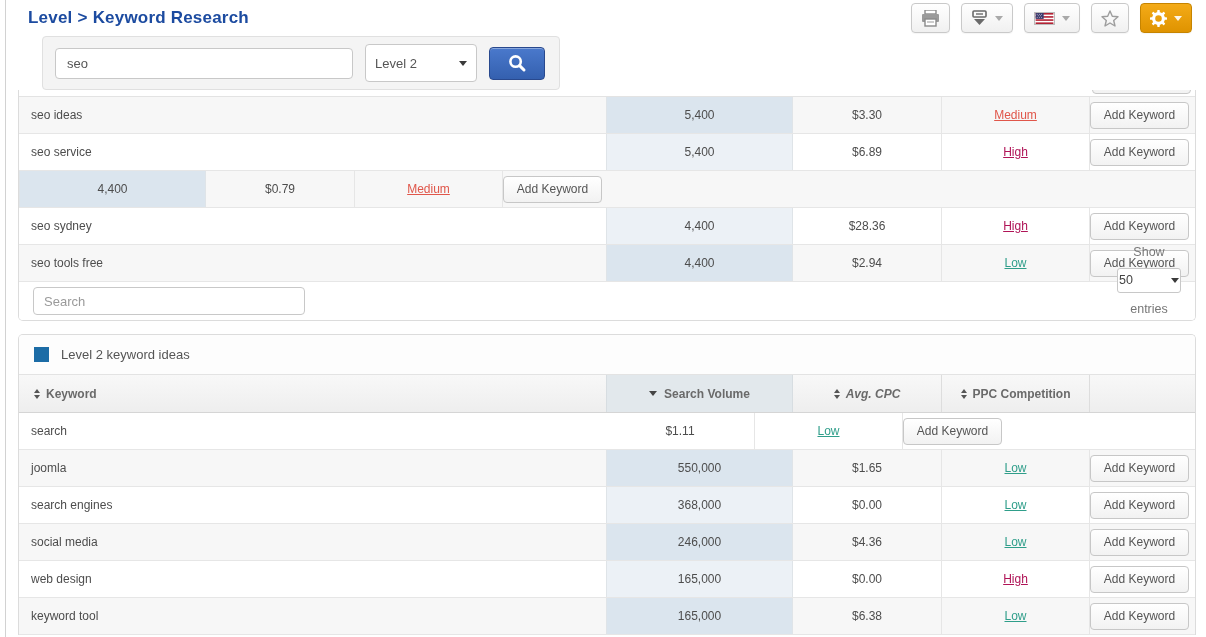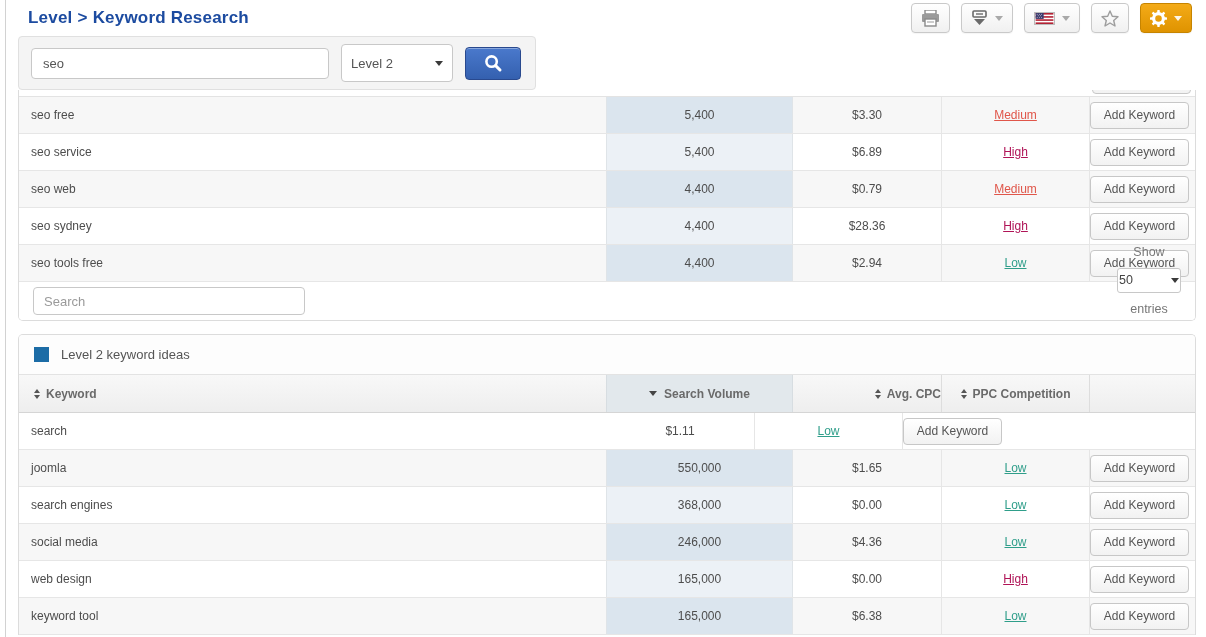--- a/index.html
+++ b/index.html
@@ -16,21 +16,21 @@
   .tb-btn { height:30px; min-width:38px; padding:0 9px; border:1px solid #c9c9c9; border-radius:4px;
     background:linear-gradient(#ffffff,#f0f0f0); display:flex; align-items:center; justify-content:center;
     gap:7px; cursor:pointer; box-shadow:0 1px 1px rgba(0,0,0,.04); }
   .tb-btn.gear { background:linear-gradient(#f4ab18,#df9300); border-color:#c68400; }
   .caret { width:0; height:0; border-left:4px solid transparent; border-right:4px solid transparent; border-top:5px solid #a9a9a9; }
   .caret.dark { border-top-color:#3a3a3a; }
   .caret.on-gear { border-top-color:rgba(255,255,255,.9); }
   .flag { border:1px solid #bbb; display:block; }
 
   
-  .search-panel { margin-left:0; width:518px; height:54px; background:#f4f4f4; border:1px solid #e0e0e0;
+  .search-panel { margin-left:24px; width:518px; height:54px; background:#f4f4f4; border:1px solid #e0e0e0;
     border-radius:4px; display:flex; align-items:center; gap:12px; padding:0 12px; }
   .kw-input { width:298px; height:31px; border:1px solid #c8c8c8; border-radius:4px; padding:0 11px;
     font-size:13px; color:#555; font-family:"Liberation Sans",sans-serif; background:#fff; }
   .level-select { width:112px; height:31px; background:#fff; border:1px solid #c8c8c8; border-radius:4px;
     display:flex; align-items:center; justify-content:space-between; padding:18px 9px; font-size:13px; color:#555; cursor:pointer; }
   .search-btn { width:56px; height:33px; border:1px solid #29498e; border-radius:4px;
     background:linear-gradient(#4a79cc,#3460af); display:flex; align-items:center; justify-content:center;
     cursor:pointer; box-shadow:inset 0 1px 0 rgba(255,255,255,.35); }
 
   
@@ -66,21 +66,21 @@
   .panel2 { margin-top:13px; border:1px solid #dcdcdc; border-bottom:none; border-radius:5px 5px 0 0; background:#fff; overflow:hidden; }
   .p2-header { height:40px; display:flex; align-items:center; gap:12px; padding-left:15px; background:#fdfdfd; border-bottom:1px solid #e3e3e3; }
   .legend-square { width:15px; height:15px; background:#1c6ca6; }
   .p2-title { font-size:13px; color:#555; }
 
   .th-row { display:flex; height:38px; font-size:12px; font-weight:bold; color:#6a6a6a;
     background:linear-gradient(#f8f8f8,#eeeeee); border-bottom:1px solid #d5d5d5; }
   .th { display:flex; align-items:center; cursor:pointer; }
   .th-kw  { flex:0 0 587px; padding-left:15px; }
   .th-sv  { flex:0 0 187px; justify-content:center; background:#e2e8ec; border-left:1px solid #d7dde1; border-right:1px solid #d7dde1; }
-  .th-cpc { flex:0 0 149px; justify-content:flex-end; border-right:1px solid #ddd; }
+  .th-cpc { flex:0 0 149px; justify-content:center; border-right:1px solid #ddd;font-style:italic; }
   .th-ppc { flex:0 0 148px; justify-content:center; border-right:1px solid #ddd; }
   .th-sp  { flex:1; }
   .sort { display:inline-flex; flex-direction:column; margin-right:6px; }
   .sort i { display:block; width:0; height:0; border-left:3.5px solid transparent; border-right:3.5px solid transparent; }
   .sort .up { border-bottom:4px solid #555; margin-bottom:2px; }
   .sort .dn { border-top:4px solid #555; }
   .sort-down { display:inline-block; width:0; height:0; border-left:4px solid transparent; border-right:4px solid transparent;
     border-top:5px solid #444; margin-right:7px; }
 </style>
 </head>
@@ -171,39 +171,38 @@
       </svg>
     </div>
   </div>
 
   <div class="panel1">
     <div class="partial-row">
       <button class="add-btn"></button>
     </div>
 
     <div class="t-row striped">
-      <div class="cell c-kw">seo free</div>
+      <div class="cell c-kw">seo ideas</div>
       <div class="cell c-sv">5,400</div>
       <div class="cell c-cpc">$3.30</div>
       <div class="cell c-ppc comp-medium">Medium</div>
       <div class="cell c-btn">
           <button class="add-btn">Add Keyword</button>
         </div>
     </div>
     <div class="t-row">
       <div class="cell c-kw">seo service</div>
       <div class="cell c-sv">5,400</div>
       <div class="cell c-cpc">$6.89</div>
       <div class="cell c-ppc comp-high">High</div>
       <div class="cell c-btn">
           <button class="add-btn">Add Keyword</button>
         </div>
     </div>
     <div class="t-row striped">
-      <div class="cell c-kw">seo web</div>
       <div class="cell c-sv">4,400</div>
       <div class="cell c-cpc">$0.79</div>
       <div class="cell c-ppc comp-medium">Medium</div>
       <div class="cell c-btn">
           <button class="add-btn">Add Keyword</button>
         </div>
     </div>
     <div class="t-row">
       <div class="cell c-kw">seo sydney</div>
       <div class="cell c-sv">4,400</div>

